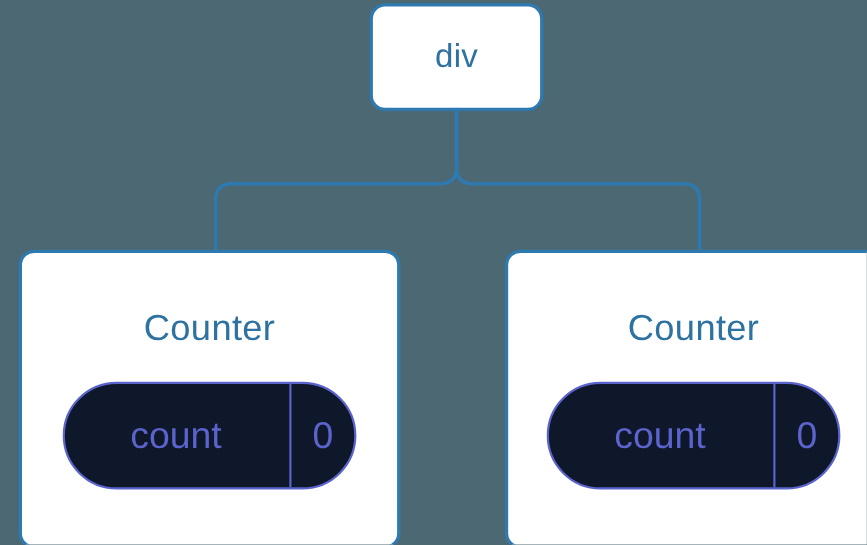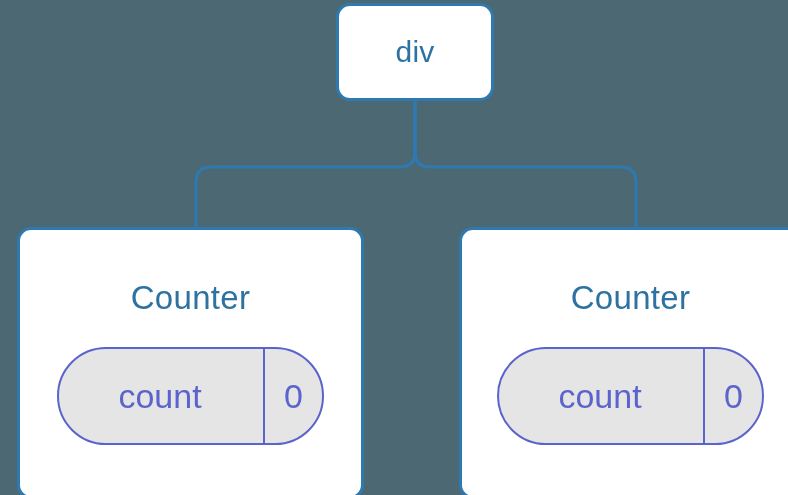--- a/index.html
+++ b/index.html
@@ -92,21 +92,21 @@
 
   
   .state-pill {
     margin-top: 28px;
     height: 98px;
     border: 2px solid #5b63cc;
     border-radius: 49px;
     box-sizing: border-box;
     display: flex;
     align-items: stretch;
-    background: #e5e5e5;
+    background: #0f172a;
     gap: 28px;
   }
   #node-counter-left .state-pill { width: 267px; }
   #node-counter-right .state-pill { width: 267px; }
 
   .pill-key,
   .pill-value {
     display: flex;
     align-items: center;
     justify-content: center;

